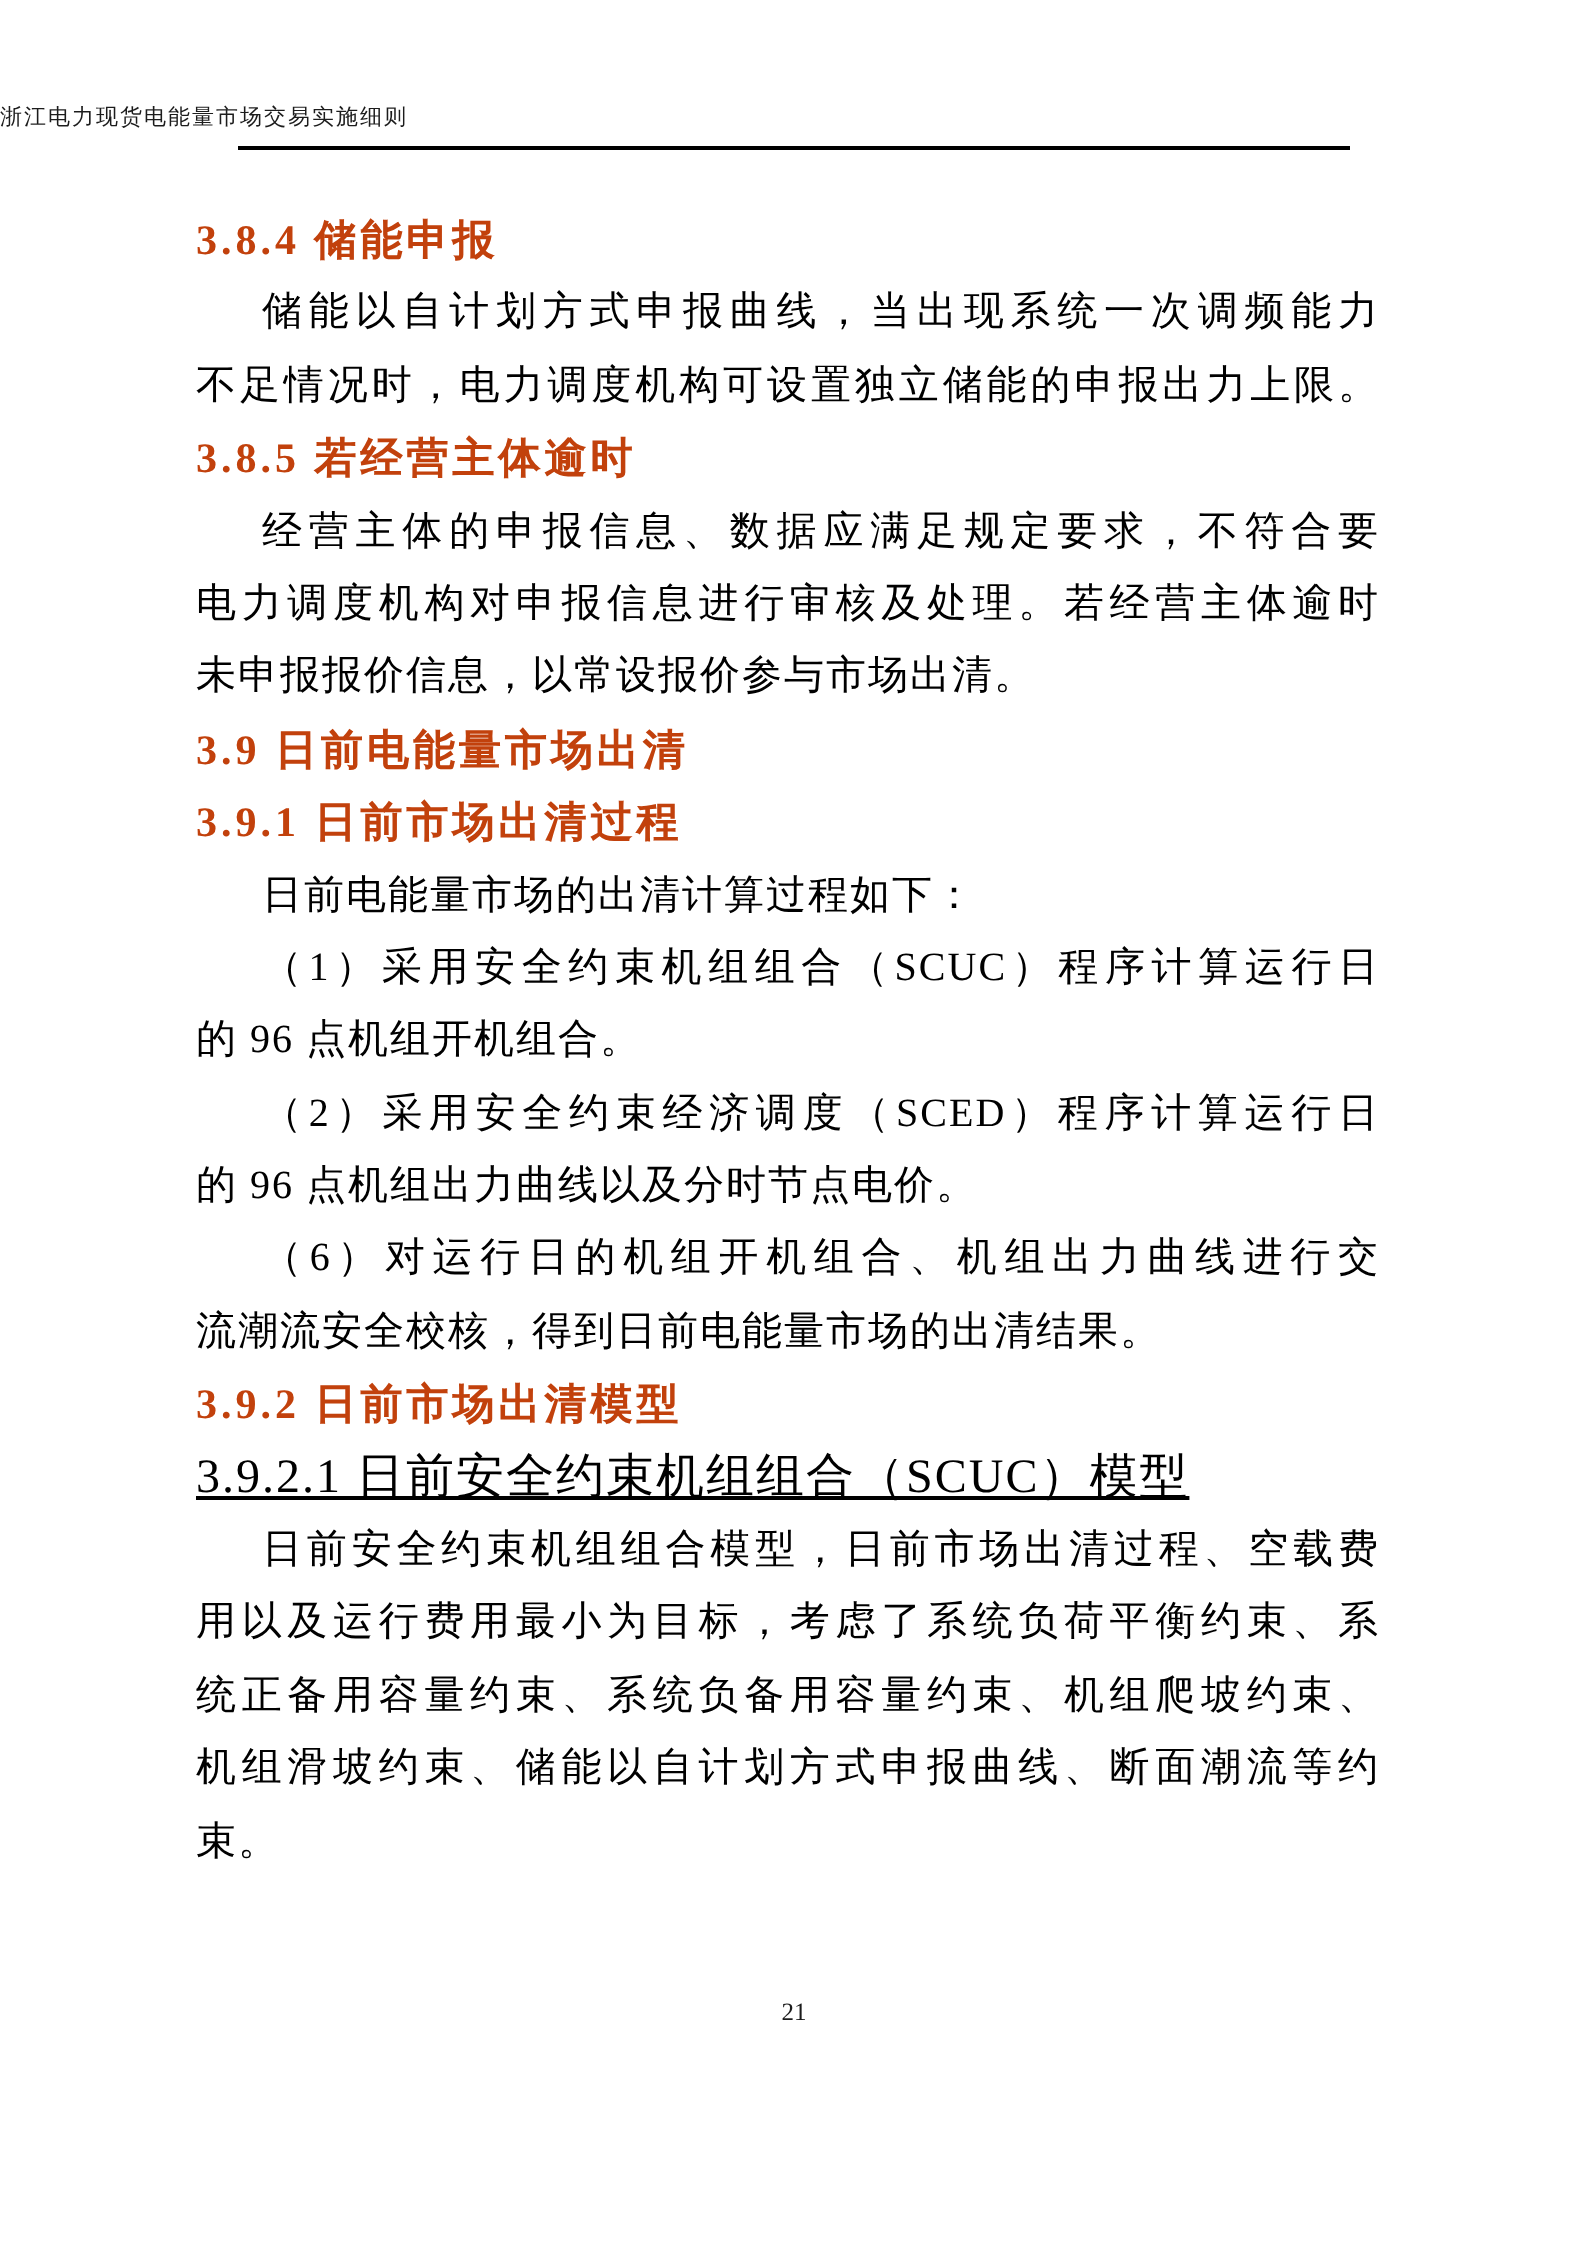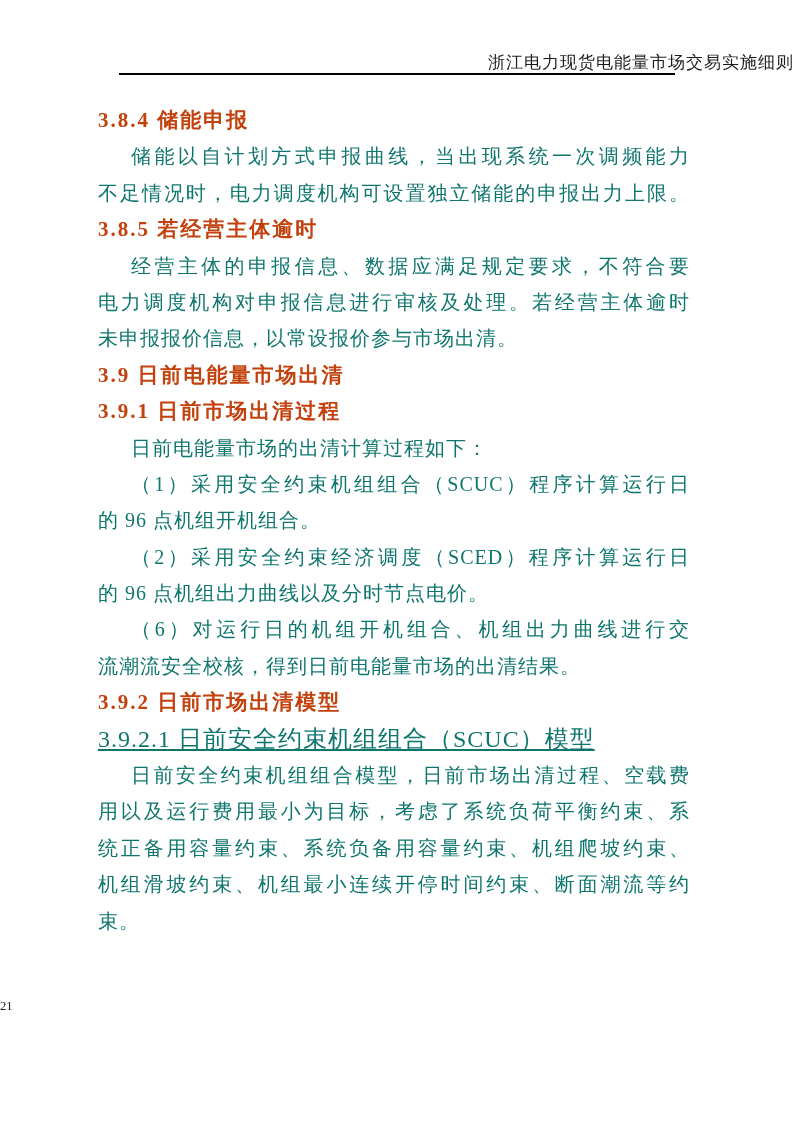--- a/index.html
+++ b/index.html
@@ -10,22 +10,22 @@
     background: #ffffff;
     overflow: hidden;
     font-family: "Liberation Serif", "DejaVu Serif", serif;
     color: #161616;
   }
   .header-title {
     position: absolute;
     top: 51px;
     left: 0;
     right: 0;
-    text-align: right;
-    font-size: 17px;
+    text-align: left;
+    font-size: 11px;
     letter-spacing: 1px;
     color: #1c1c1c;
   }
   .header-rule {
     position: absolute;
     top: 73px;
     left: 119px;
     right: 119px;
     height: 0;
     border-top: 2px solid #000000;
@@ -34,21 +34,21 @@
     position: absolute;
     top: 102px;
     left: 98px;
     width: 592px;
   }
   .bl {
     height: 36.4px;
     line-height: 36.4px;
     font-size: 20px;
     letter-spacing: 1px;
-    color: #0f766e;
+    color: #000000;
     overflow: visible;
   }
   .bl.heading {
     font-weight: bold;
     font-size: 21px;
     letter-spacing: 2px;
     color: #c2410c;
   }
   .bl.subheading {
     font-size: 24px;
@@ -59,20 +59,21 @@
   .bl.justify {
     text-align: justify;
     text-align-last: justify;
     text-justify: inter-character;
   }
   .page-number {
     position: absolute;
     top: 999px;
     left: 0;
     right: 0;
+    text-align: center;
     font-size: 12.5px;
     color: #1c1c1c;
   }
 </style>
 </head>
 <body>
 
 <div class="page">
   <div class="header-title">浙江电力现货电能量市场交易实施细则</div>
   <div class="header-rule"></div>
@@ -92,18 +93,18 @@
       <div class="bl line">的 96 点机组开机组合。</div>
       <div class="bl line indent justify">（2）采用安全约束经济调度（SCED）程序计算运行日</div>
       <div class="bl line">的 96 点机组出力曲线以及分时节点电价。</div>
       <div class="bl line indent justify">（6）对运行日的机组开机组合、机组出力曲线进行交</div>
       <div class="bl line">流潮流安全校核，得到日前电能量市场的出清结果。</div>
       <div class="bl heading">3.9.2 日前市场出清模型</div>
       <div class="bl subheading">3.9.2.1 日前安全约束机组组合（SCUC）模型</div>
       <div class="bl line indent justify">日前安全约束机组组合模型，日前市场出清过程、空载费</div>
       <div class="bl line justify">用以及运行费用最小为目标，考虑了系统负荷平衡约束、系</div>
       <div class="bl line justify">统正备用容量约束、系统负备用容量约束、机组爬坡约束、</div>
-      <div class="bl line justify">机组滑坡约束、机组最小连续开停时间约束、断面潮流等约</div>
+      <div class="bl line justify">机组滑坡约束、储能以自计划方式申报曲线、断面潮流等约</div>
       <div class="bl line">束。</div>
     </div>
 
   <div class="page-number">21</div>
 </div>
 
 </body></html>

